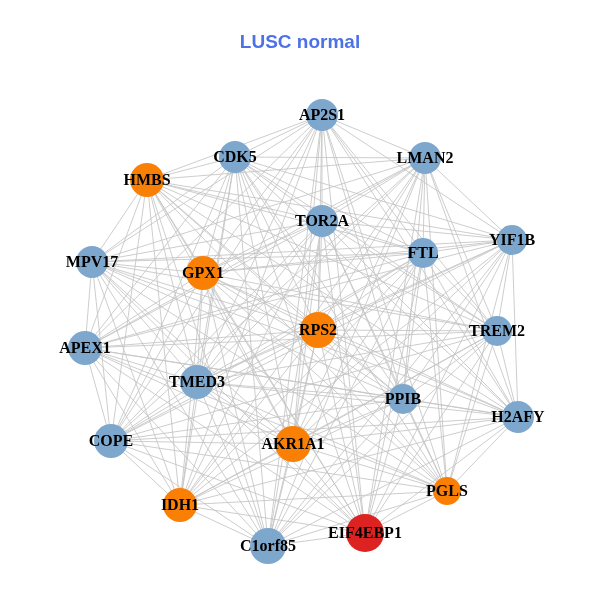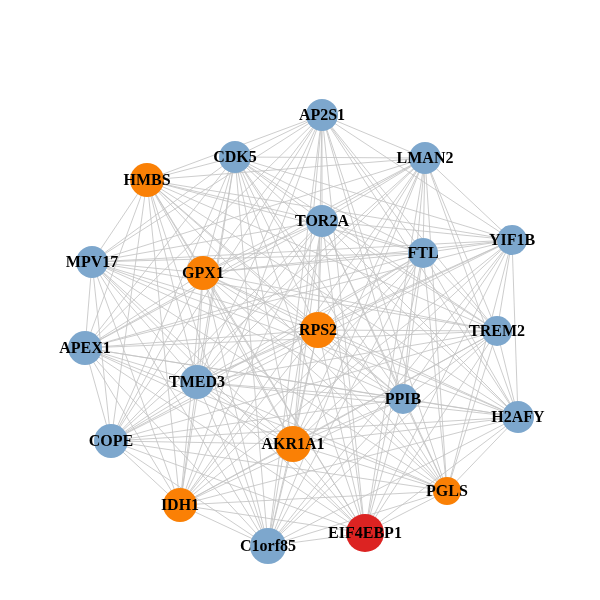--- a/index.html
+++ b/index.html
@@ -35,20 +35,21 @@
     font-family: "Liberation Serif", "DejaVu Serif", serif;
     font-weight: bold;
     font-size: 16px;
     fill: #000000;
   }
 </style>
 </head>
 <body>
 
 <div class="figure">
+  <div class="figure-title" style="color: rgb(77, 114, 232);">LUSC normal</div>
   <svg class="network" width="600" height="600" viewBox="0 0 600 600" xmlns="http://www.w3.org/2000/svg">
     <g>
         <line x1="322" y1="115" x2="425" y2="158" stroke="#C4C4C4" stroke-width="1" stroke-opacity="0.85"></line>
         <line x1="322" y1="115" x2="235" y2="157" stroke="#C4C4C4" stroke-width="1" stroke-opacity="0.85"></line>
         <line x1="322" y1="115" x2="147" y2="180" stroke="#C4C4C4" stroke-width="1" stroke-opacity="0.85"></line>
         <line x1="322" y1="115" x2="322" y2="221" stroke="#C4C4C4" stroke-width="1" stroke-opacity="0.85"></line>
         <line x1="322" y1="115" x2="423" y2="253" stroke="#C4C4C4" stroke-width="1" stroke-opacity="0.85"></line>
         <line x1="322" y1="115" x2="512" y2="240" stroke="#C4C4C4" stroke-width="1" stroke-opacity="0.85"></line>
         <line x1="322" y1="115" x2="92" y2="262" stroke="#C4C4C4" stroke-width="1" stroke-opacity="0.85"></line>
         <line x1="322" y1="115" x2="203" y2="273" stroke="#C4C4C4" stroke-width="1" stroke-opacity="0.85"></line>

